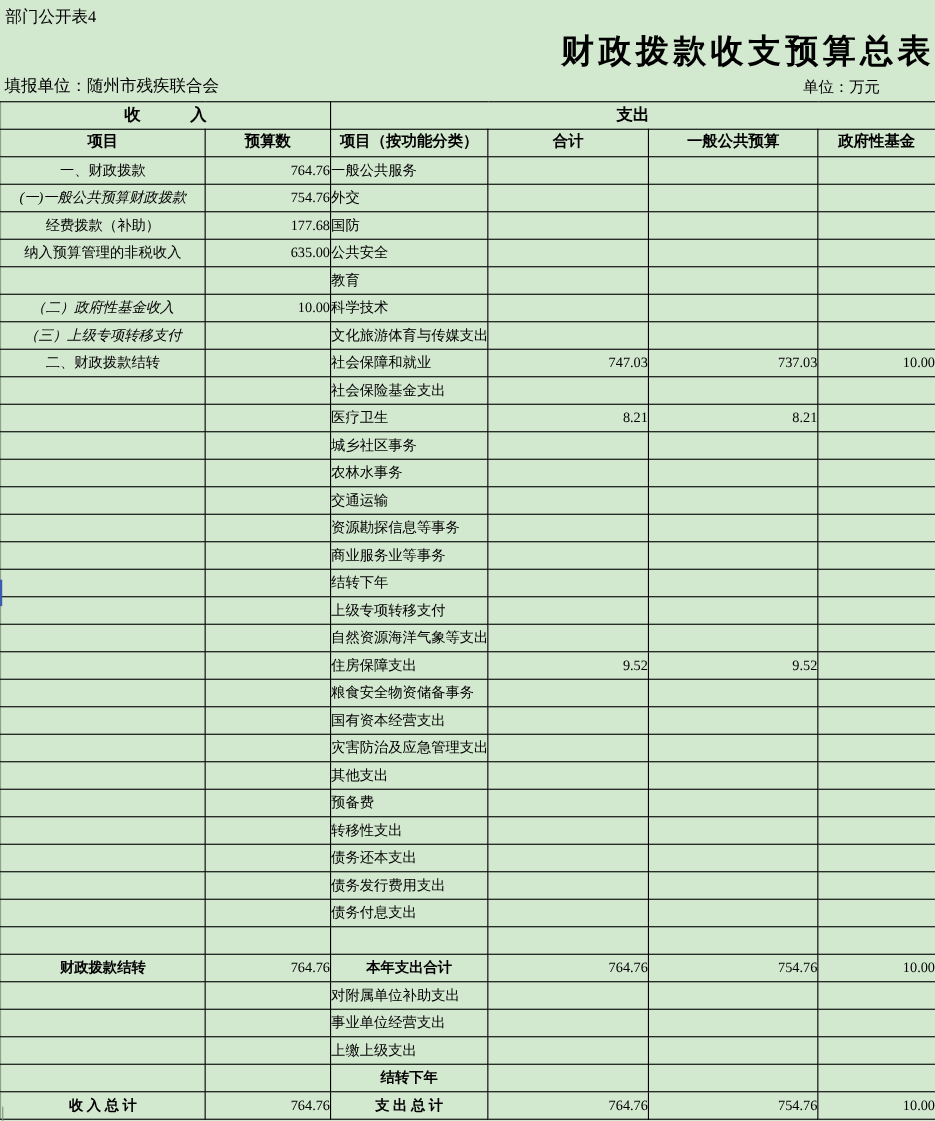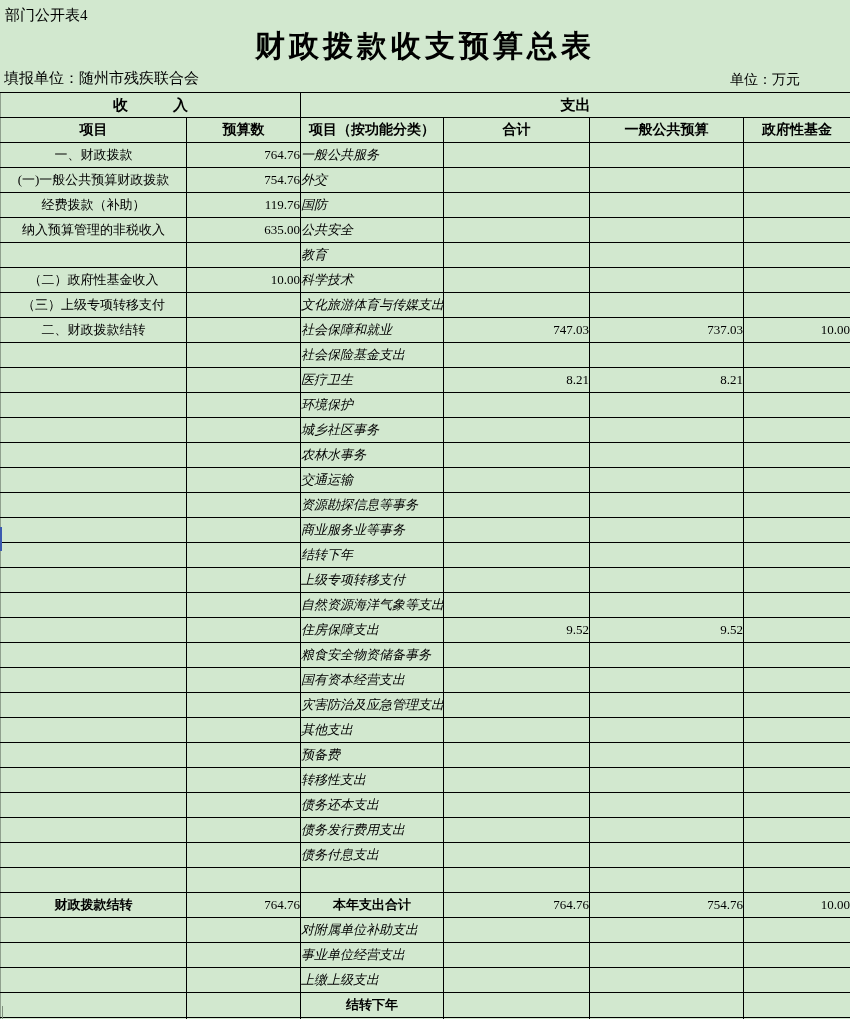--- a/index.html
+++ b/index.html
@@ -7,21 +7,21 @@
     width:850px; height:1019px;
     background:#d2e8cf;
     font-family:"Liberation Serif","DejaVu Serif",serif;
     color:#000;
     overflow:hidden;
     position:relative;
   }
   .page { position:relative; width:850px; height:871px; }
 
   .corner  { position:absolute; left:5px;  top:6px;  font-size:15px; white-space:pre; }
-  .title   { position:absolute; left:0;    top:26px; width:850px; text-align:center;
+  .title   { position:absolute; left:0;    top:26px; width:850px; text-align:right;
              font-size:30px; font-weight:bold; letter-spacing:4px; white-space:pre; }
   .report-unit { position:absolute; left:4px;  top:69px; font-size:15px; white-space:pre; }
   .unit-note   { position:absolute; right:50px; top:71px; font-size:14px; white-space:pre; }
 
   table.budget {
     position:absolute; left:0; top:92px;
     width:850px;
     border-collapse:collapse;
     table-layout:fixed;
   }
@@ -37,23 +37,23 @@
   }
   
   table.budget th:first-child, table.budget td:first-child { border-left:1px solid #90a08e;text-align:center; }
 
   thead th { font-weight:bold; text-align:center; }
   thead tr.group th { font-size:15px; height:24px; }
   thead tr.cols  th { font-size:14px; height:24px; }
 
   td.lab  { text-align:left; }
   td.ind0 { padding-left:4px; }
-  td.ind1 { padding-left:13px; }
+  td.ind1 { padding-left:13px;font-style:italic; }
   td.ind2 { padding-left:29px; }
-  td.exp  { padding-left:3px;font-style:italic; }
+  td.exp  { padding-left:3px; }
   td.num  { text-align:right; padding-right:3px; }
   td.tot  { text-align:center; font-weight:bold; font-size:14px; padding-left:0; }
 
   .blue-artifact { position:absolute; left:0; top:527px; width:2px; height:24px; background:#3b5ab0; }
   .below-line    { position:absolute; left:2px; top:1006px; width:1px; height:13px; background:#7f8f7d; }
 </style>
 </head>
 <body>
 
 <div class="page">
@@ -97,21 +97,21 @@
         <tr>
           <td class="lab ind1">(一)一般公共预算财政拨款</td>
           <td class="num">754.76</td>
           <td class="lab exp">外交</td>
           <td class="num"></td>
           <td class="num"></td>
           <td class="num"></td>
         </tr>
         <tr>
           <td class="lab ind2">经费拨款（补助）</td>
-          <td class="num">119.76</td>
+          <td class="num">177.68</td>
           <td class="lab exp">国防</td>
           <td class="num"></td>
           <td class="num"></td>
           <td class="num"></td>
         </tr>
         <tr>
           <td class="lab ind2">纳入预算管理的非税收入</td>
           <td class="num">635.00</td>
           <td class="lab exp">公共安全</td>
           <td class="num"></td>
@@ -162,28 +162,20 @@
           <td class="lab ind0"></td>
           <td class="num"></td>
           <td class="lab exp">医疗卫生</td>
           <td class="num">8.21</td>
           <td class="num">8.21</td>
           <td class="num"></td>
         </tr>
         <tr>
           <td class="lab ind0"></td>
           <td class="num"></td>
-          <td class="lab exp">环境保护</td>
-          <td class="num"></td>
-          <td class="num"></td>
-          <td class="num"></td>
-        </tr>
-        <tr>
-          <td class="lab ind0"></td>
-          <td class="num"></td>
           <td class="lab exp">城乡社区事务</td>
           <td class="num"></td>
           <td class="num"></td>
           <td class="num"></td>
         </tr>
         <tr>
           <td class="lab ind0"></td>
           <td class="num"></td>
           <td class="lab exp">农林水事务</td>
           <td class="num"></td>

